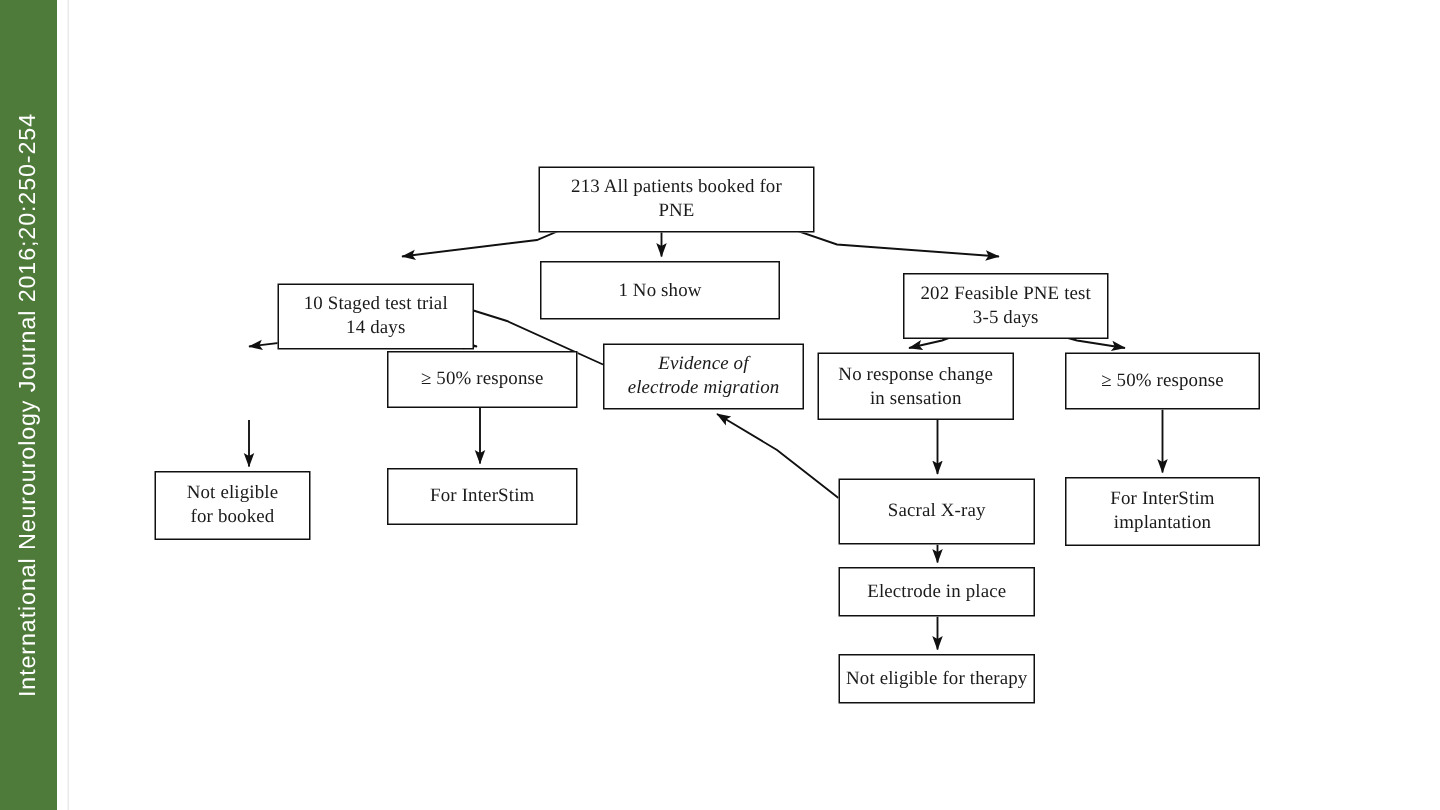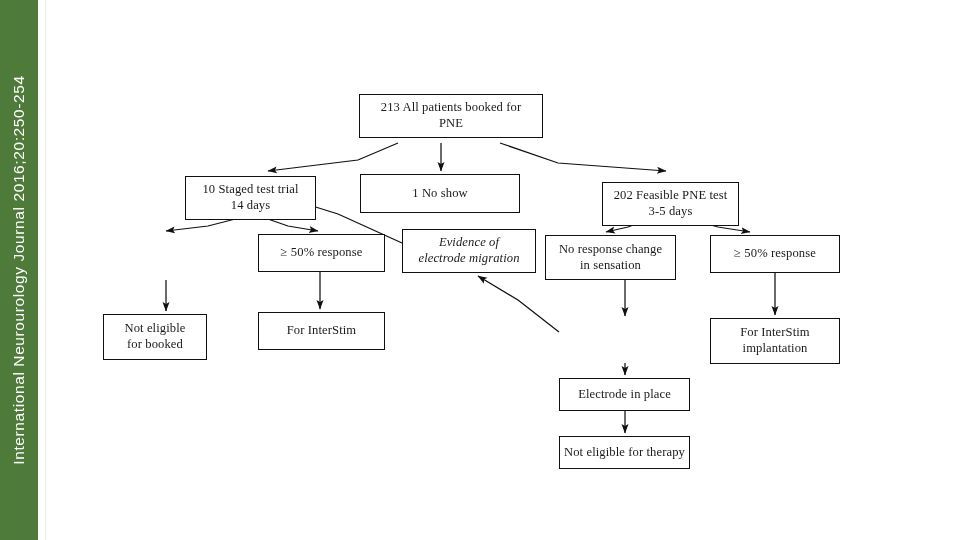--- a/index.html
+++ b/index.html
@@ -108,28 +108,28 @@
         <path d="M737,273 L737,315"></path>
 
         <path d="M587,363 L587,375"></path>
 
         <path d="M521,332 L480,300 L440,276"></path>
 
         <path d="M587,411 L587,433"></path>
       </g>
     </svg>
 
-    <div class="node" style="left:321px;top:94px;width:184px;height:44px;text-align:center;">
+    <div class="node" style="left:321px;top:111px;width:184px;height:44px;text-align:center;">
       <div>
         <span>213 All patients booked for</span>
         <span>PNE</span>
       </div>
     </div>
 
-    <div class="node" style="left:147px;top:176px;width:131px;height:44px;text-align:center;">
+    <div class="node" style="left:147px;top:189px;width:131px;height:44px;text-align:center;">
       <div>
         <span>10 Staged test trial</span>
         <span>14 days</span>
       </div>
     </div>
 
     <div class="node" style="left:322px;top:174px;width:160px;height:39px;">
       <div>
         <span>1 No show</span>
       </div>
@@ -175,20 +175,25 @@
         <span>for booked</span>
       </div>
     </div>
 
     <div class="node" style="left:220px;top:312px;width:127px;height:38px;">
       <div>
         <span>For InterStim</span>
       </div>
     </div>
 
+    <div class="node" style="left:521px;top:319px;width:131px;height:44px;">
+      <div>
+        <span>Sacral X-ray</span>
+      </div>
+    </div>
 
     <div class="node" style="left:672px;top:318px;width:130px;height:46px;">
       <div>
         <span>For InterStim</span>
         <span>implantation</span>
       </div>
     </div>
 
     <div class="node" style="left:521px;top:436px;width:131px;height:33px;">
       <div>

